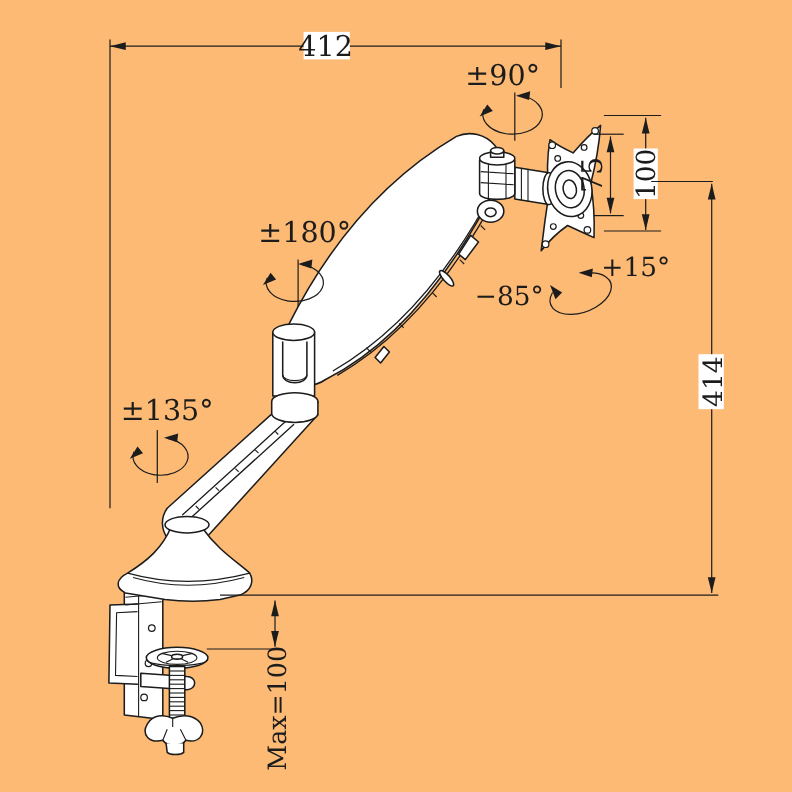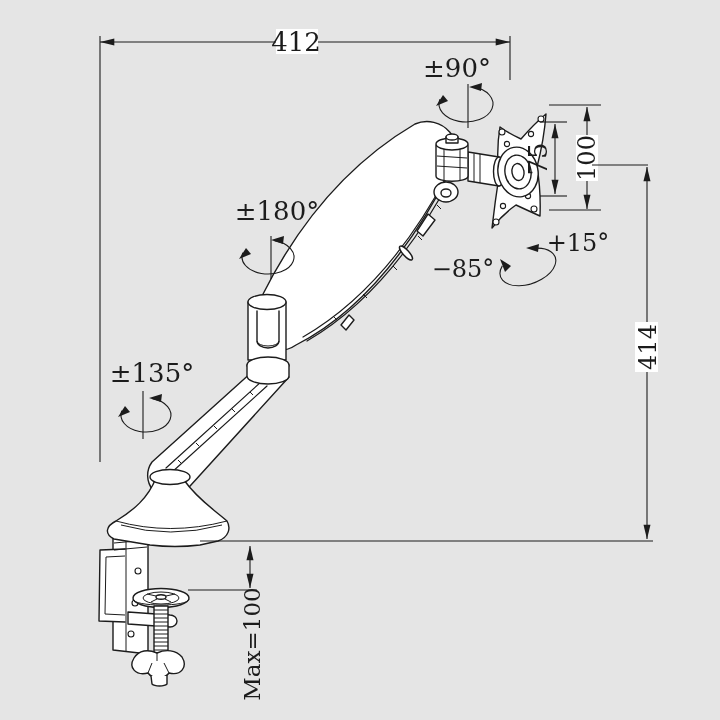--- a/index.html
+++ b/index.html
@@ -1,16 +1,16 @@
 <!DOCTYPE html>
 <html><head>
 <meta charset="utf-8">
 <style>
   html,body{margin:0;padding:0;background:#ffffff;}
-  #stage{position:relative;width:720px;height:720px;background:#e5e5e5;overflow:hidden;text-align:right;}
+  #stage{position:relative;width:720px;height:720px;background:#fdba74;overflow:hidden;text-align:right;}
   svg{display:block;}
   .dim-text{font-family:"DejaVu Serif","Liberation Serif",serif;font-size:26px;fill:#1c1c1c;}
   .dim-text.small{font-size:24px;}
   .dim-text.clamp{font-size:23px;}
   .dimline{stroke:#1c1c1c;stroke-width:1.1;fill:none;}
   .art{stroke:#1c1c1c;stroke-width:1.4;fill:#ffffff;stroke-linejoin:round;stroke-linecap:round;}
   .artline{stroke:#1c1c1c;stroke-width:1.2;fill:none;stroke-linejoin:round;stroke-linecap:round;}
   .artthin{stroke:#1c1c1c;stroke-width:1;fill:none;}
   .hole{stroke:#1c1c1c;stroke-width:1.1;fill:#ffffff;}
   .arr{fill:#1c1c1c;stroke:none;}

